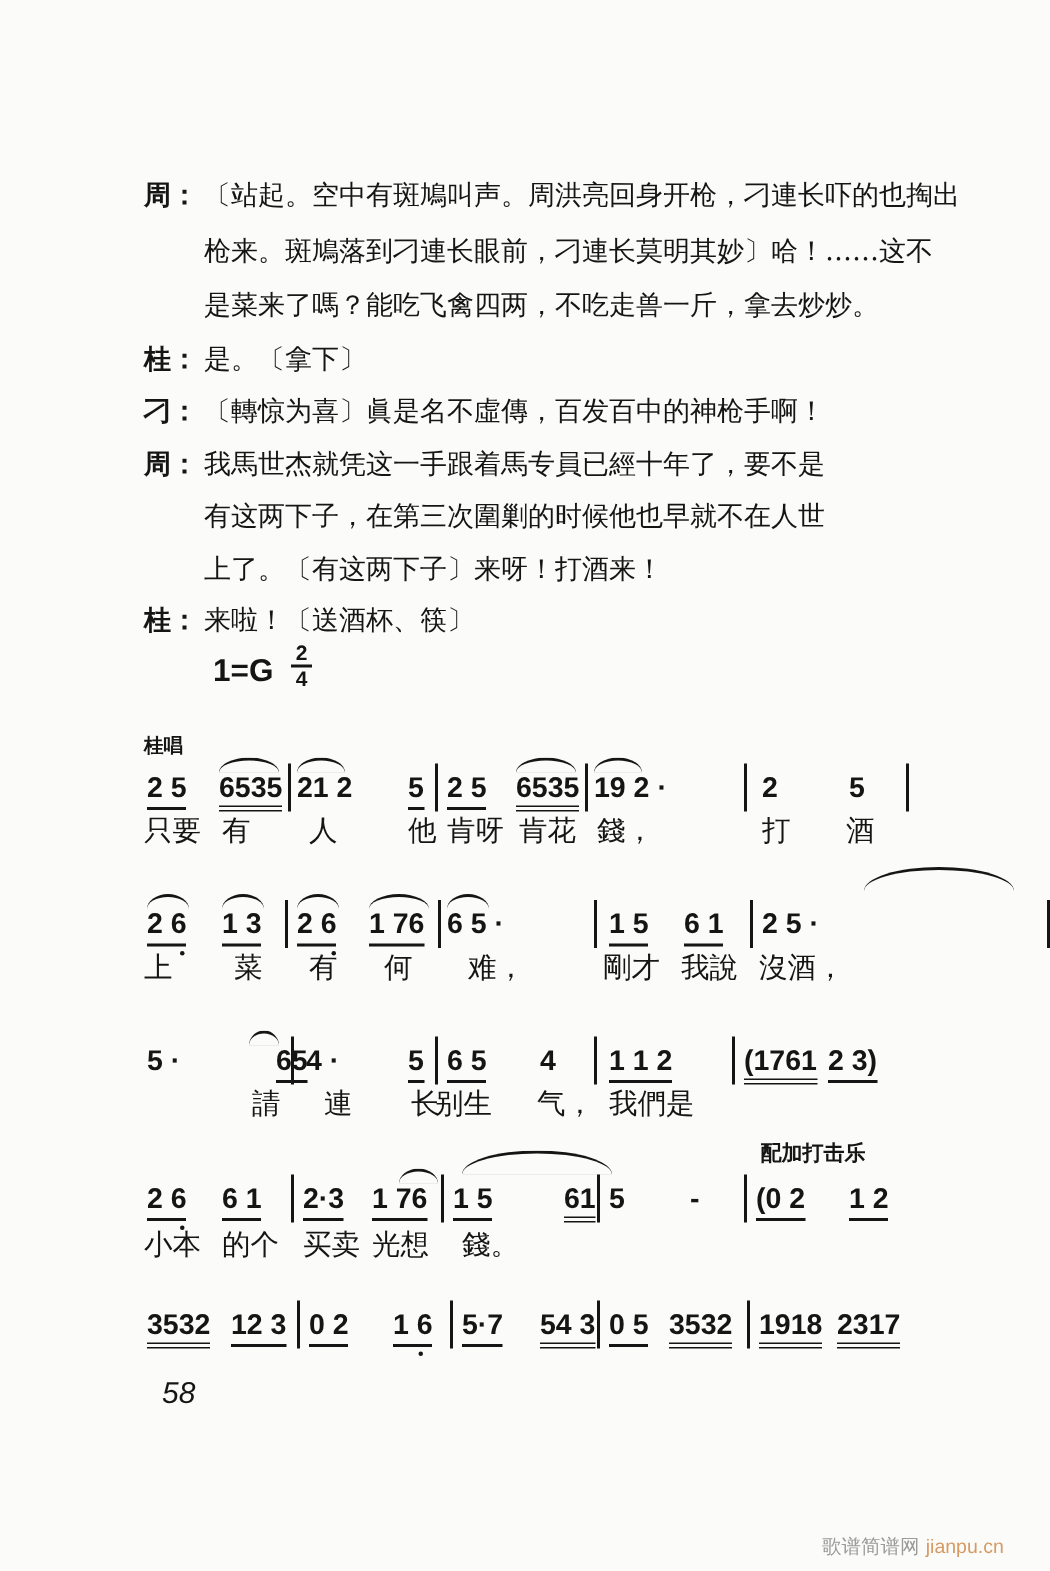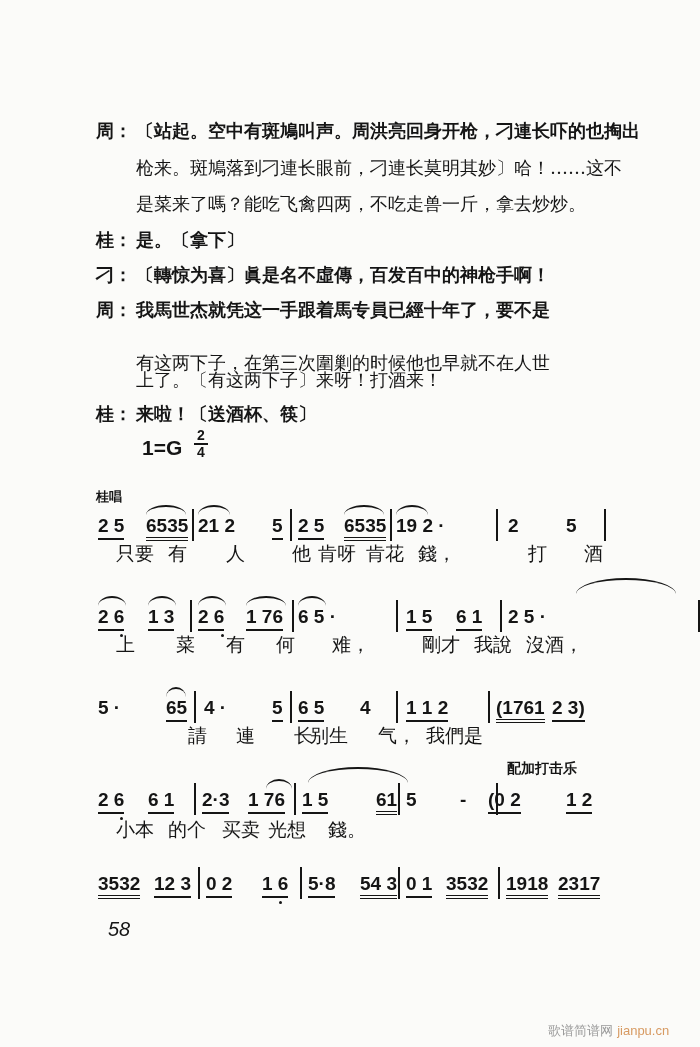--- a/index.html
+++ b/index.html
@@ -1,48 +1,48 @@
 <!DOCTYPE html>
 <html><head>
 <meta charset="utf-8">
 <style>
   html, body { margin:0; padding:0; }
   body { width:700px; height:1047px; background:#fbfbf9; position:relative; overflow:hidden;
          font-family:"DejaVu Serif", serif; color:#151515; }
   .dlg { position:absolute; left:96px; font-size:18px; line-height:22px; white-space:nowrap; font-weight:bold; }
   .dlg .spk { display:inline-block; width:40px; }
-  .dlg .txt { font-weight:bold;margin-top:45px; }
+  .dlg .txt { font-weight:normal;margin-top:45px; }
   .cont { position:absolute; left:136px; font-size:18px; line-height:22px; white-space:nowrap; }
   .key { position:absolute; left:142px; top:436px; font-family:"Liberation Sans", sans-serif; font-weight:bold; font-size:21px; }
   .frac { position:absolute; left:194px; top:428px; font-family:"Liberation Sans", sans-serif; font-weight:bold; font-size:14px; line-height:15px; text-align:center; width:14px; }
   .frac .top { border-bottom:2px solid #151515; }
   .singer { position:absolute; left:96px; top:488px; font-size:13px; font-weight:bold; }
   .row { position:absolute; left:96px; width:520px; height:40px; }
   .n { position:absolute; font-family:"Liberation Sans", sans-serif; font-weight:bold; font-size:19px; top:0; white-space:nowrap; }
   .ul { border-bottom:2px solid #151515; padding-bottom:1px; }
   .ul2 { border-bottom:4px double #151515; padding-bottom:0; }
   .bar { position:absolute; width:2px; background:#151515; top:-6px; height:32px; }
   .arc { position:absolute; border-top:2px solid #151515; border-radius:50% 50% 0 0 / 100% 100% 0 0; height:8px; }
-  .lyr { position:absolute; font-size:19px; white-space:nowrap;margin-left:20px; }
+  .lyr { position:absolute; font-size:19px; white-space:nowrap; }
   .dot { position:absolute; width:3px; height:3px; border-radius:50%; background:#151515; }
   .note-anno { position:absolute; left:507px; top:760px; font-size:14px; font-weight:bold; }
   .pgnum { position:absolute; left:108px; top:918px; font-family:"Liberation Sans", sans-serif; font-style:italic; font-size:20px; }
   .wm { position:absolute; left:548px; top:1022px; font-size:13px; color:#9a9a9a; }
   .wm span { color:#d79a62; font-family:"Liberation Sans", sans-serif; }
 </style>
 </head>
 <body>
 
 <div class="dlg" style="top:120px"><span class="spk">周：</span><span class="txt">〔站起。空中有斑鳩叫声。周洪亮回身开枪，刁連长吓的也掏出</span></div>
 <div class="cont" style="top:157px">枪来。斑鳩落到刁連长眼前，刁連长莫明其妙〕哈！……这不</div>
 <div class="cont" style="top:193px">是菜来了嗎？能吃飞禽四两，不吃走兽一斤，拿去炒炒。</div>
 <div class="dlg" style="top:229px"><span class="spk">桂：</span><span class="txt">是。〔拿下〕</span></div>
 <div class="dlg" style="top:264px"><span class="spk">刁：</span><span class="txt">〔轉惊为喜〕眞是名不虛傳，百发百中的神枪手啊！</span></div>
 <div class="dlg" style="top:299px"><span class="spk">周：</span><span class="txt">我馬世杰就凭这一手跟着馬专員已經十年了，要不是</span></div>
-<div class="cont" style="top:352px">有这两下子，在第三次圍剿的时候他也早就不在人世</div>
+<div class="cont" style="top:334px">有这两下子，在第三次圍剿的时候他也早就不在人世</div>
 <div class="cont" style="top:369px">上了。〔有这两下子〕来呀！打酒来！</div>
 <div class="dlg" style="top:403px"><span class="spk">桂：</span><span class="txt">来啦！〔送酒杯、筷〕</span></div>
 
 <div class="key">1=G</div>
 <div class="frac">
   <div class="top">2</div>
   <div>4</div>
 </div>
 <div class="singer">桂唱</div>
 
@@ -104,21 +104,21 @@
   <span class="lyr" style="left:160px;top:26px">何</span>
   <span class="lyr" style="left:216px;top:26px">难，</span>
   <span class="lyr" style="left:306px;top:26px">剛才</span>
   <span class="lyr" style="left:358px;top:26px">我說</span>
   <span class="lyr" style="left:410px;top:26px">沒酒，</span>
 </div>
 
 <div class="row" style="top:697px">
   <span class="n" style="left:2px">5 ·</span>
   <span class="arc" style="left:70px;width:20px;top:-10px"></span>
-  <span class="n ul" style="left:70px">65</span>
+  <span class="n ul" style="left:88px">65</span>
   <span class="bar" style="left:98px"></span>
   <span class="n" style="left:108px">4 ·</span>
   <span class="n ul" style="left:176px">5</span>
   <span class="bar" style="left:194px"></span>
   <span class="n ul" style="left:202px">6 5</span>
   <span class="n" style="left:264px">4</span>
   <span class="bar" style="left:300px"></span>
   <span class="n ul" style="left:310px">1 1 2</span>
   <span class="bar" style="left:392px"></span>
   <span class="n ul2" style="left:400px">(1761</span>
@@ -143,42 +143,42 @@
   <span class="arc" style="left:170px;width:26px;top:-10px"></span>
   <span class="n ul" style="left:152px">1 76</span>
   <span class="bar" style="left:198px"></span>
   <span class="arc" style="left:212px;width:100px;top:-22px;height:14px"></span>
   <span class="n ul" style="left:206px">1 5</span>
   <span class="n ul2" style="left:280px">61</span>
   <span class="bar" style="left:302px"></span>
   <span class="n" style="left:310px">5</span>
   <span class="n" style="left:364px">-</span>
   <span class="bar" style="left:400px"></span>
-  <span class="n ul" style="left:392px">(0 2</span>
+  <span class="n ul" style="left:408px">(0 2</span>
   <span class="n ul" style="left:470px">1 2</span>
 
   <span class="lyr" style="left:0px;top:28px">小本</span>
   <span class="lyr" style="left:52px;top:28px">的个</span>
   <span class="lyr" style="left:106px;top:28px">买卖</span>
   <span class="lyr" style="left:152px;top:28px">光想</span>
   <span class="lyr" style="left:212px;top:28px">錢。</span>
 </div>
 
 <div class="row" style="top:873px">
   <span class="n ul2" style="left:2px">3532</span>
   <span class="n ul" style="left:58px">12 3</span>
   <span class="bar" style="left:102px"></span>
   <span class="n ul" style="left:110px">0 2</span>
   <span class="n ul" style="left:166px">1 6</span>
   <span class="dot" style="left:183px;top:28px"></span>
   <span class="bar" style="left:204px"></span>
-  <span class="n ul" style="left:212px">5·8</span>
+  <span class="n ul" style="left:212px">5·7</span>
   <span class="n ul2" style="left:264px">54 3</span>
   <span class="bar" style="left:302px"></span>
-  <span class="n ul" style="left:310px">0 1</span>
+  <span class="n ul" style="left:310px">0 5</span>
   <span class="n ul2" style="left:350px">3532</span>
   <span class="bar" style="left:402px"></span>
   <span class="n ul2" style="left:410px">1918</span>
   <span class="n ul2" style="left:462px">2317</span>
 
 </div>
 
 <div class="pgnum">58</div>
 <div class="wm"><span style="color:#9a9a9a;font-family:'DejaVu Sans',sans-serif">歌谱简谱网</span> <span>jianpu.cn</span></div>
 

